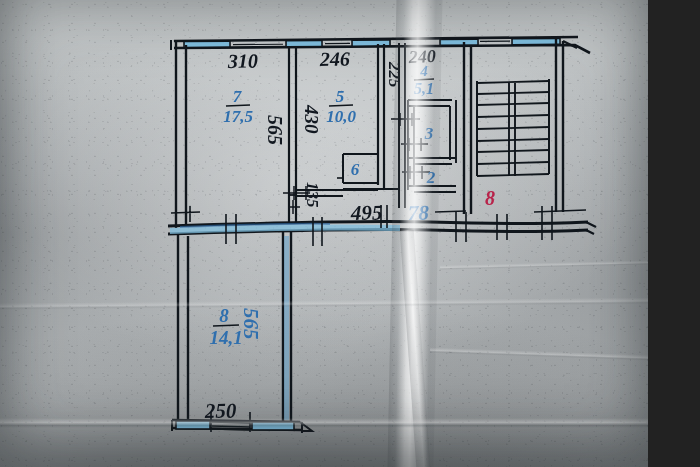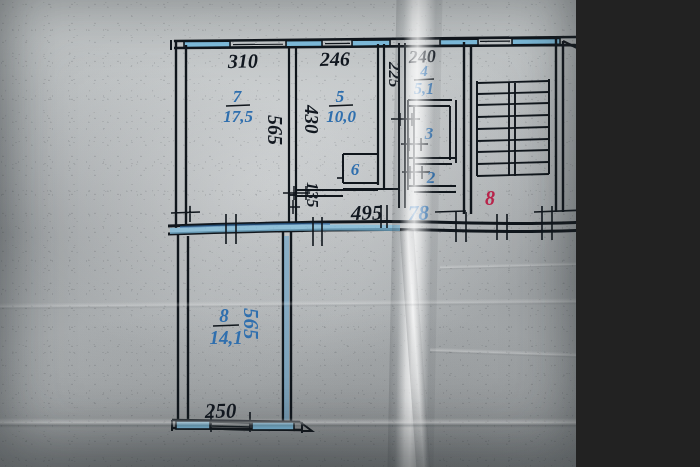--- a/index.html
+++ b/index.html
@@ -1,17 +1,17 @@
 <!DOCTYPE html>
 <html><head>
 <meta charset="utf-8">
 <style>
   html,body{margin:0;padding:0;background:#222;}
   #scene{
-    position:relative;width:576px;height:467px;overflow:hidden;
+    position:relative;width:648px;height:467px;overflow:hidden;
     font-family:"Liberation Sans", sans-serif;
     background:#b8bcbd;
   }
   
   #paper{
     position:absolute;inset:0;
     background:
       radial-gradient(ellipse 70% 55% at 48% 40%, rgba(255,255,255,.30), rgba(255,255,255,0) 72%),
       radial-gradient(ellipse 120% 70% at 50% 108%, rgba(60,62,64,.34), rgba(0,0,0,0) 62%),
       radial-gradient(ellipse 90% 60% at 2% 50%, rgba(40,44,48,.22), rgba(0,0,0,0) 70%),

